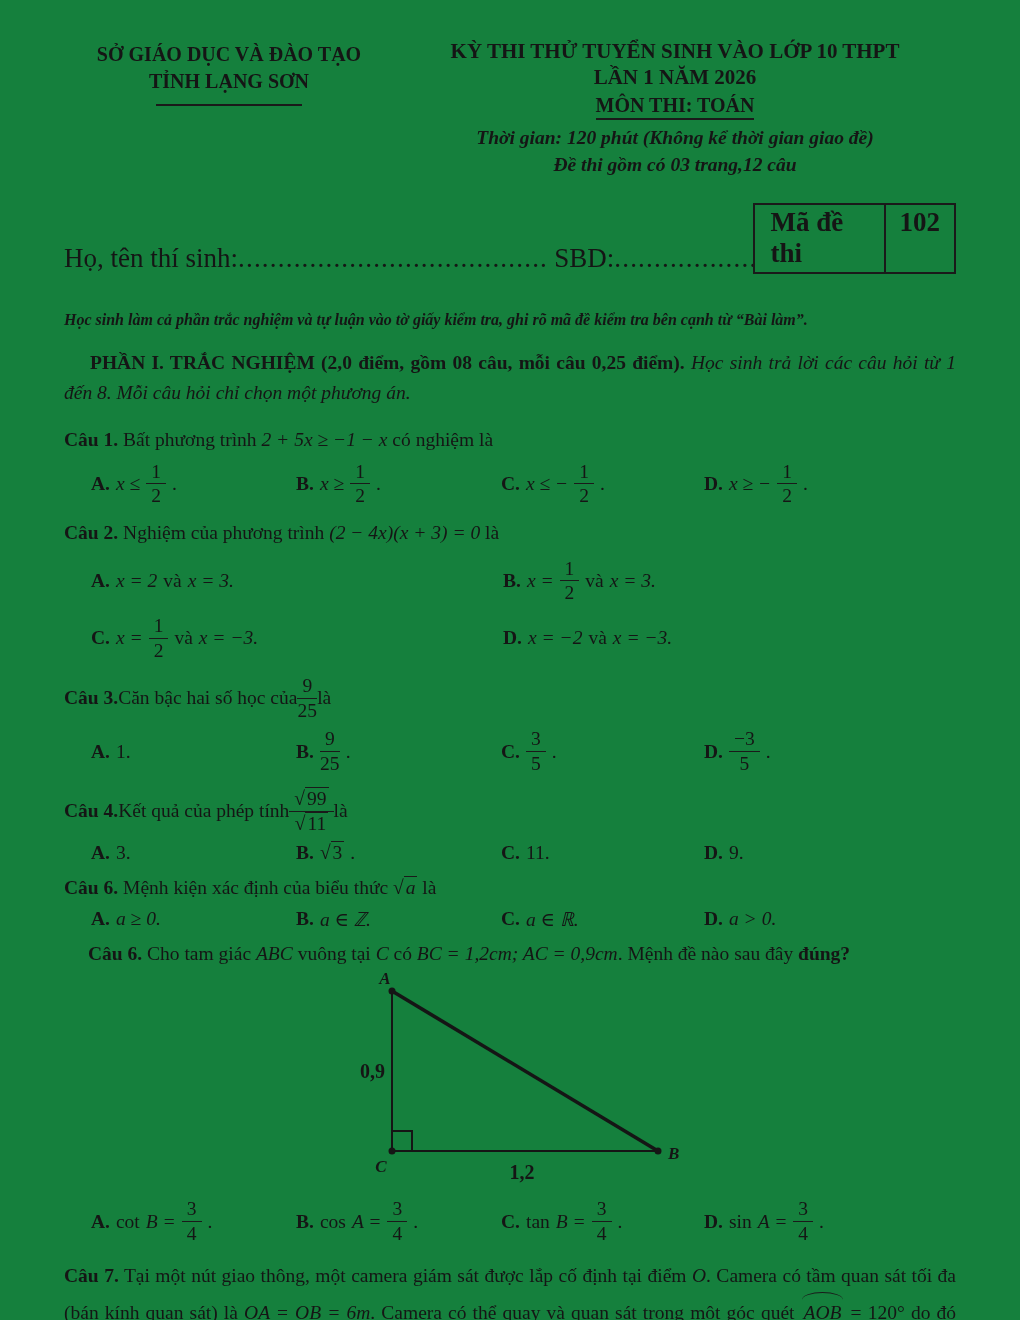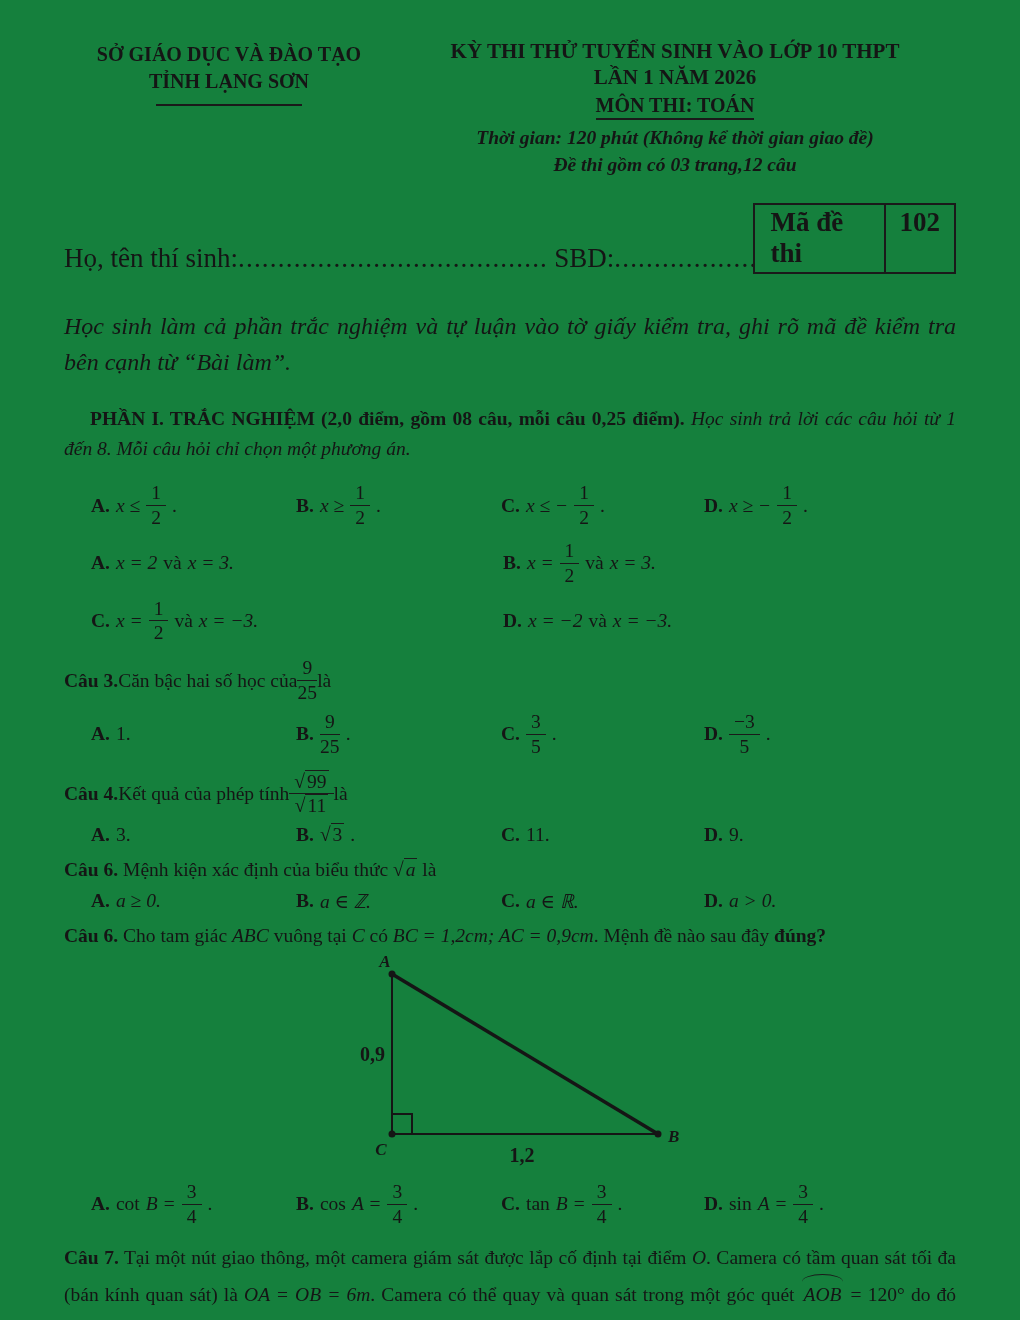--- a/index.html
+++ b/index.html
@@ -22,21 +22,21 @@
   .cand-row { display:flex; align-items:flex-end; margin-top:30px; font-size:27px; }
   .dots { overflow:hidden; white-space:nowrap; letter-spacing:1.2px; }
   .name-dots { width:332px; }
   .sbd-dots { width:148px; }
   .cand-lbl { white-space:nowrap; }
   .sbd-lbl { margin-left:6px; }
   .code-box { display:flex; margin-left:auto; border:2px solid #1a1a1a; font-weight:700; align-self:flex-start; margin-top:-4px; }
   .code-cell1 { padding:2px 16px 3px; }
   .code-cell2 { padding:2px 14px 15px; border-left:2px solid #1a1a1a; }
   
-  .note { margin-top:34px; font-weight:400; font-style:italic; font-size:24px; text-align:justify; line-height:1.5; }
+  .note { margin-top:34px; font-weight:700; font-style:italic; font-size:16px; text-align:justify; line-height:1.5; }
   .part { margin-top:6px; font-size:19.5px; text-align:justify; line-height:1.5; text-indent:26px; }
   .pb { font-weight:700; }
   .pi { font-style:italic; }
   
   .stem { margin:19px 0 0; font-size:19.5px; line-height:1.4; }
   .stem-flex { display:flex; align-items:center; margin:13px 0 0; font-size:19.5px; }
   .qnum { font-weight:700; }
   .m { font-style:italic; }
   .opts4 { display:flex; align-items:center; padding-left:27px; margin-top:7px; font-size:19.5px; }
   .opts4 .opt:nth-child(1){ flex:0 0 205px; }
@@ -95,20 +95,26 @@
       <span class="code-cell2">102</span>
     </span>
   </div>
 
   <p class="note">Học sinh làm cả phần trắc nghiệm và tự luận vào tờ giấy kiểm tra, ghi rõ mã đề kiểm tra bên cạnh từ “Bài làm”.</p>
   <p class="part">
     <span class="pb">PHẦN I. TRẮC NGHIỆM (2,0 điểm, gồm 08 câu, mỗi câu 0,25 điểm).</span>
     <span class="pi">Học sinh trả lời các câu hỏi từ 1 đến 8. Mỗi câu hỏi chỉ chọn một phương án.</span>
   </p>
 
+  <p class="stem">
+    <b class="qnum">Câu 1.</b>
+    <span>Bất phương trình</span>
+    <span class="m">2 + 5x ≥ −1 − x</span>
+    <span>có nghiệm là</span>
+  </p>
   <div class="opts4">
     <span class="opt">
       <b>A.</b>
       <span class="m">x ≤</span>
       <span class="frac">
           <span class="fn">1</span>
           <span class="fd">2</span>
         </span>
       <span>.</span>
     </span>
@@ -134,20 +140,26 @@
       <b>D.</b>
       <span class="m">x ≥ −</span>
       <span class="frac">
           <span class="fn">1</span>
           <span class="fd">2</span>
         </span>
       <span>.</span>
     </span>
   </div>
 
+  <p class="stem" style="margin-top:12px;">
+    <b class="qnum">Câu 2.</b>
+    <span>Nghiệm của phương trình</span>
+    <span class="m">(2 − 4x)(x + 3) = 0</span>
+    <span>là</span>
+  </p>
   <div class="opts2-row">
     <span class="opt">
       <b>A.</b>
       <span class="m">x = 2</span>
       <span>và</span>
       <span class="m">x = 3.</span>
     </span>
     <span class="opt">
       <b>B.</b>
       <span class="m">x =</span>
@@ -265,21 +277,21 @@
     <span class="opt">
       <b>C.</b>
       <span class="m">a ∈ ℝ.</span>
     </span>
     <span class="opt">
       <b>D.</b>
       <span class="m">a &gt; 0.</span>
     </span>
   </div>
 
-  <p class="stem" style="margin-top:8px;">
+  <p class="stem" style="margin-top:8px;margin-left:24px;">
     <b class="qnum">Câu 6.</b>
     <span>Cho tam giác</span>
     <span class="m">ABC</span>
     <span>vuông tại</span>
     <span class="m">C</span>
     <span>có</span>
     <span class="m">BC = 1,2cm; AC = 0,9cm</span><span>. Mệnh đề nào sau đây</span>
     <b>đúng?</b>
   </p>
 

